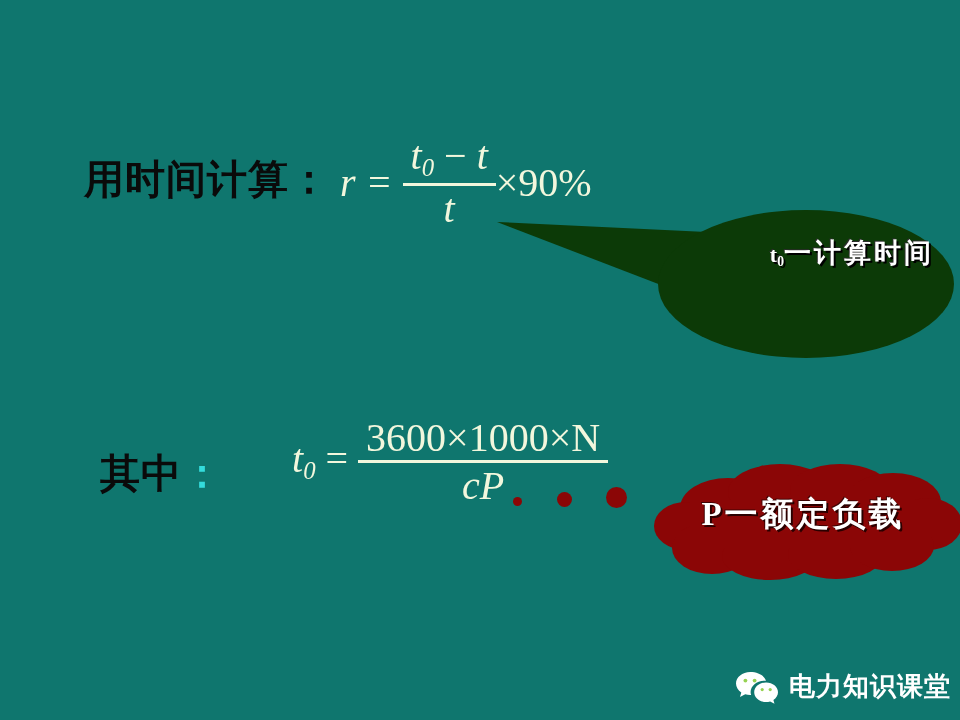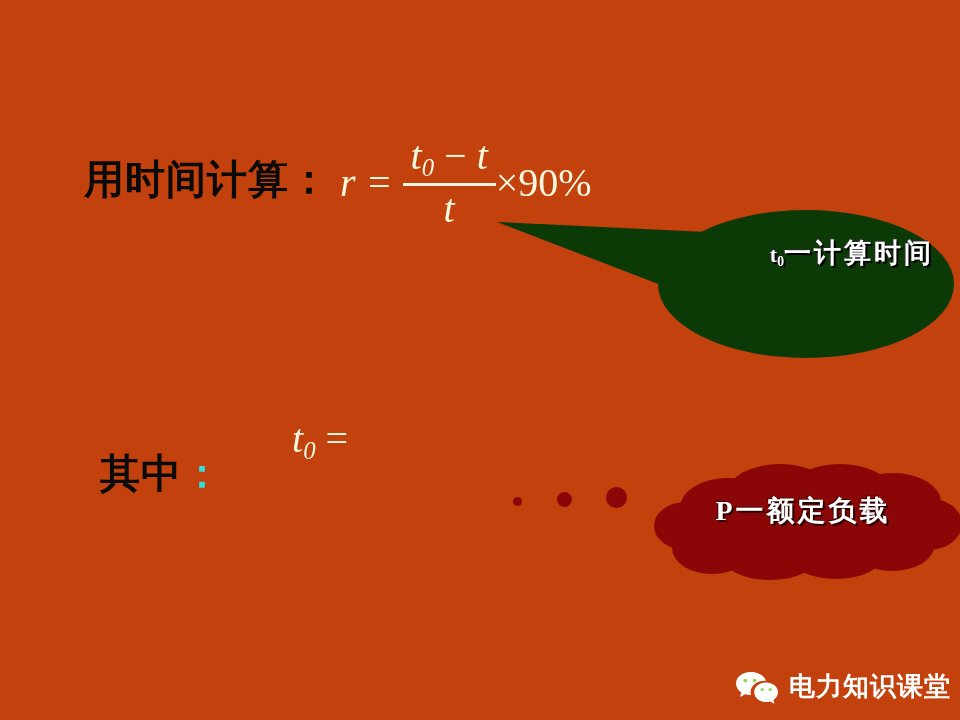--- a/index.html
+++ b/index.html
@@ -9,21 +9,21 @@
   body {
     width: 960px;
     height: 720px;
     overflow: hidden;
     font-family: "Liberation Serif", serif;
   }
   #slide {
     position: relative;
     width: 960px;
     height: 720px;
-    background: #c2410c;
+    background: #0f766e;
     overflow: hidden;
   }
 
   
   .abs { position: absolute; }
 
   
   #label-time {
     left: 84px;
     top: 152px;
@@ -145,21 +145,21 @@
     top: 462px;
     width: 312px;
     height: 118px;
   }
   #callout-cloud-text {
     left: 650px;
     top: 492px;
     width: 306px;
     text-align: center;
     font-family: "Liberation Serif", serif;
-    font-size: 28px;
+    font-size: 33px;
     font-weight: 700;
     color: #ffffff;
     letter-spacing: 3px;
     text-shadow: 2px 2px 0 #2a0000, -1px -1px 0 #3d0404;
     white-space: nowrap;
   }
 
   
   #footer-watermark {
     left: 735px;
@@ -197,21 +197,24 @@
 
   <div class="abs" id="callout-green-body"></div>
 
   <div class="abs" id="callout-green-text">
     <div><span class="sub-var"><span>t</span><sub>0</sub></span><span>一计算时间</span></div>
   </div>
 
   <div class="abs" id="label-where"><span>其中</span><span class="colon-cyan">：</span></div>
 
   <div class="abs math" id="formula-t0">
-    <span class="lead"><span>t</span><sub>0</sub>&nbsp;<span class="up">=</span>&nbsp;</span>
+    <span class="lead"><span>t</span><sub>0</sub>&nbsp;<span class="up">=</span>&nbsp;</span><span class="frac">
+      <span class="num up">3600×1000×N</span>
+      <span class="den">cP</span>
+    </span>
   </div>
 
   <div class="abs dot" id="dot-1"></div>
   <div class="abs dot" id="dot-2"></div>
   <div class="abs dot" id="dot-3"></div>
 
   <svg class="abs" id="callout-cloud" viewBox="0 0 312 118" width="312" height="118">
     <g fill="#8b0606">
       <ellipse cx="78" cy="46" rx="48" ry="30"></ellipse>
       <ellipse cx="130" cy="30" rx="52" ry="28"></ellipse>

